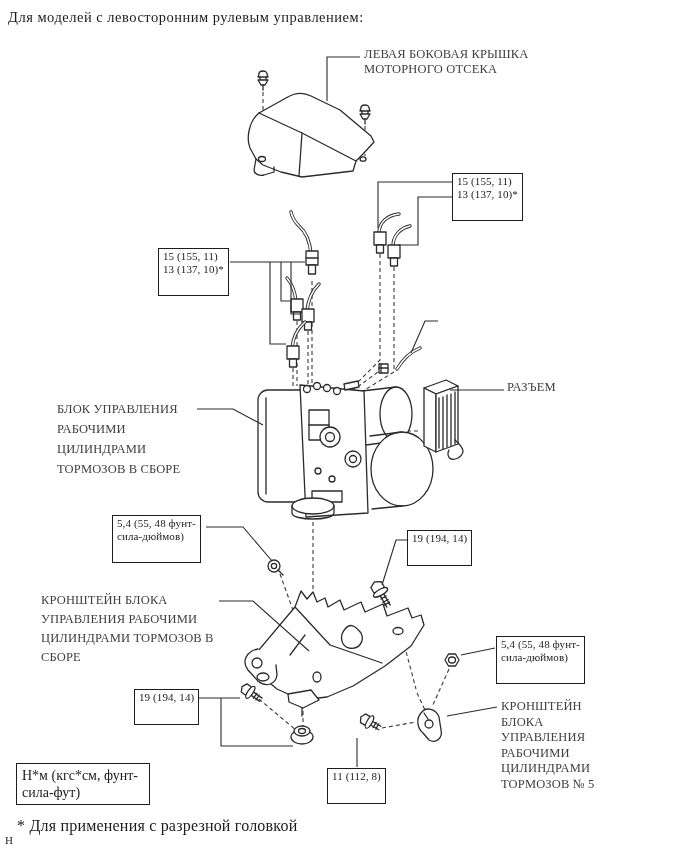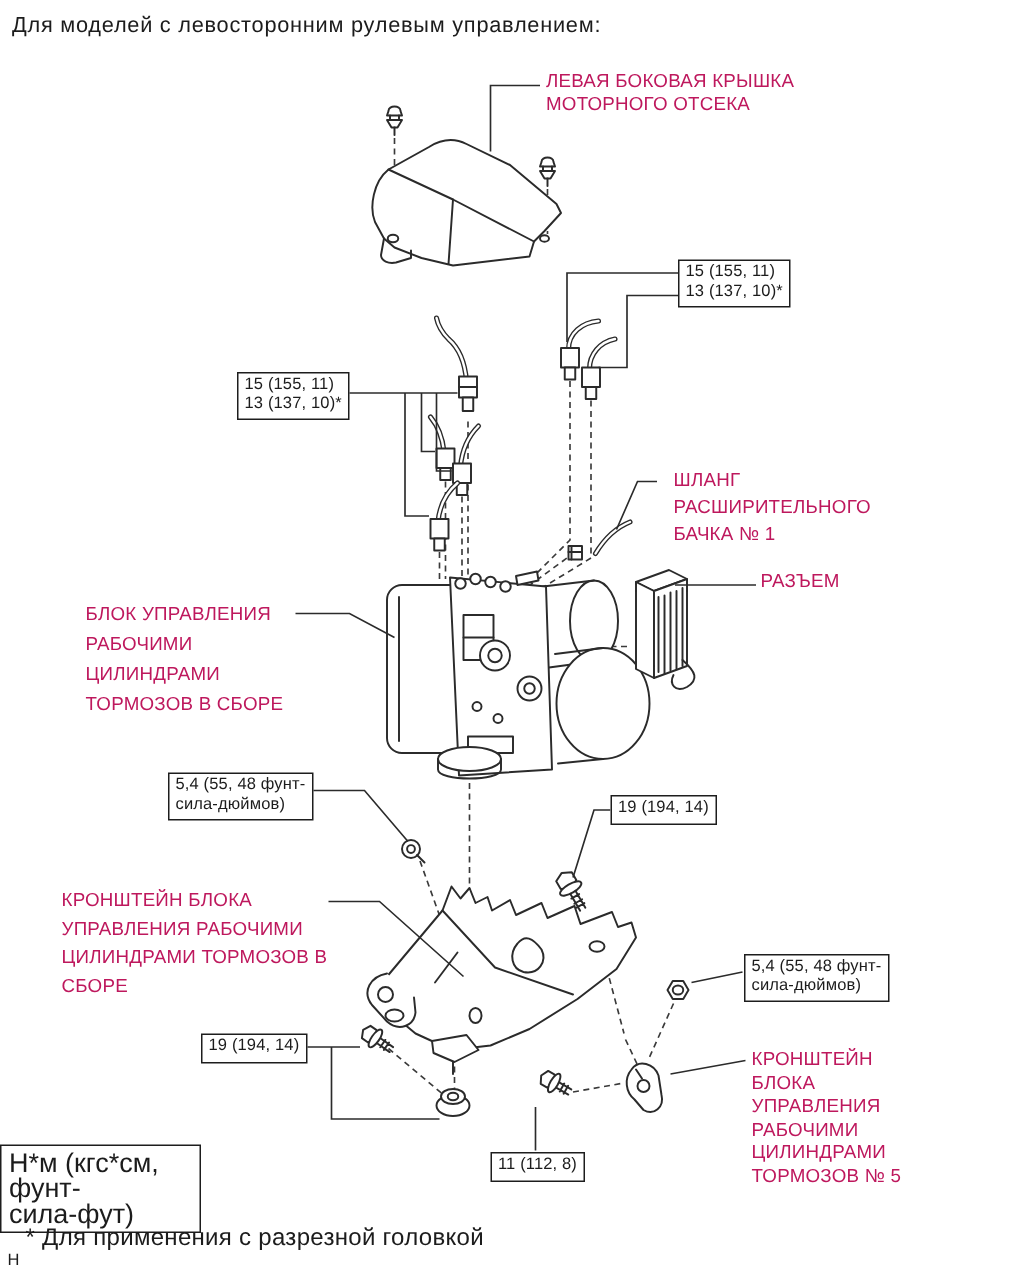--- a/index.html
+++ b/index.html
@@ -1,32 +1,32 @@
 <!DOCTYPE html>
 <html><head>
 <meta charset="utf-8">
 <style>
   html,body{margin:0;padding:0;background:#fff;}
   #page{position:relative;width:603px;height:854px;background:#fff;overflow:hidden;
-        font-family:Liberation Sans, sans-serif;color:#1c1c1c;}
+        font-family:Liberation Serif, serif;color:#1c1c1c;}
   #art{position:absolute;left:0;top:0;}
   svg .ln{stroke:#2b2b2b;stroke-width:1.3;fill:none;stroke-linecap:round;stroke-linejoin:round;}
   svg .w{fill:#ffffff;}
   svg .d{stroke:#3a3a3a;stroke-width:1.1;stroke-dasharray:4 3;fill:none;}
   svg .ld{stroke:#2b2b2b;stroke-width:1.1;fill:none;}
   svg .tube{stroke:#2b2b2b;stroke-width:3.4;fill:none;stroke-linecap:round;}
   svg .tubein{stroke:#ffffff;stroke-width:1.6;fill:none;stroke-linecap:round;}
   .lbl{position:absolute;font-size:12.5px;line-height:16px;white-space:pre-line;
-       letter-spacing:0.15px;color:#be185d;}
+       letter-spacing:0.15px;color:#404040;}
   .tq{position:absolute;display:inline-block;border:1.6px solid #1d1d1d;background:#fff;
-      padding:1px 4px 4px 4px;font-size:11px;line-height:12.5px;white-space:pre-line;
+      padding:1px 4px 20px 4px;font-size:11px;line-height:12.5px;white-space:pre-line;
       letter-spacing:0.1px;}
   .title{position:absolute;left:8px;top:9px;font-size:14.5px;letter-spacing:0.5px;}
-  .legend-box{position:absolute;left:0;top:763px;width:122px;border:1.6px solid #1d1d1d;
-      background:#fff;padding:3px 5px;font-size:18px;line-height:17px;white-space:pre-line;}
+  .legend-box{position:absolute;left:16px;top:763px;width:122px;border:1.6px solid #1d1d1d;
+      background:#fff;padding:3px 5px;font-size:14px;line-height:17px;white-space:pre-line;}
   .legend-desc{position:absolute;left:151px;top:766px;font-size:12.5px;line-height:19px;
       white-space:pre-line;}
   .footnote{position:absolute;left:17px;top:817px;font-size:16px;letter-spacing:0.2px;}
   .pagemark{position:absolute;left:5px;top:834px;font-size:11px;}
 </style>
 </head>
 <body>
 
 <div id="page">
 
@@ -239,22 +239,20 @@
 
   <div class="lbl" style="left:364px;top:47px;line-height:15px;">ЛЕВАЯ БОКОВАЯ КРЫШКА
 МОТОРНОГО ОТСЕКА</div>
 
   <div class="tq" style="left:452px;top:173px;">15 (155, 11)
 13 (137, 10)*</div>
 
   <div class="tq" style="left:158px;top:248px;">15 (155, 11)
 13 (137, 10)*</div>
 
-  <div class="lbl" style="left:449px;top:311px;line-height:18px;">ШЛАНГ РАСШИРИТЕЛЬНОГО
-БАЧКА № 1</div>
 
   <div class="lbl" style="left:507px;top:379px;text-align:right;">РАЗЪЕМ</div>
 
   <div class="lbl" style="left:57px;top:399px;line-height:20px;">БЛОК УПРАВЛЕНИЯ
 РАБОЧИМИ
 ЦИЛИНДРАМИ
 ТОРМОЗОВ В СБОРЕ</div>
 
   <div class="tq" style="left:112px;top:515px;">5,4 (55, 48 фунт-
 сила-дюймов)</div>

